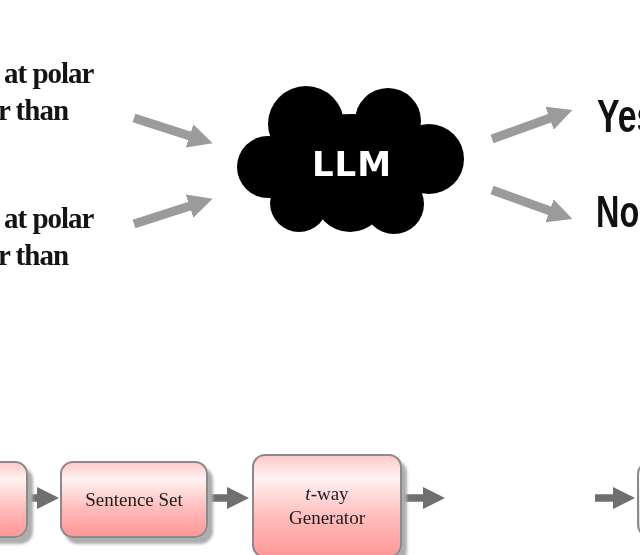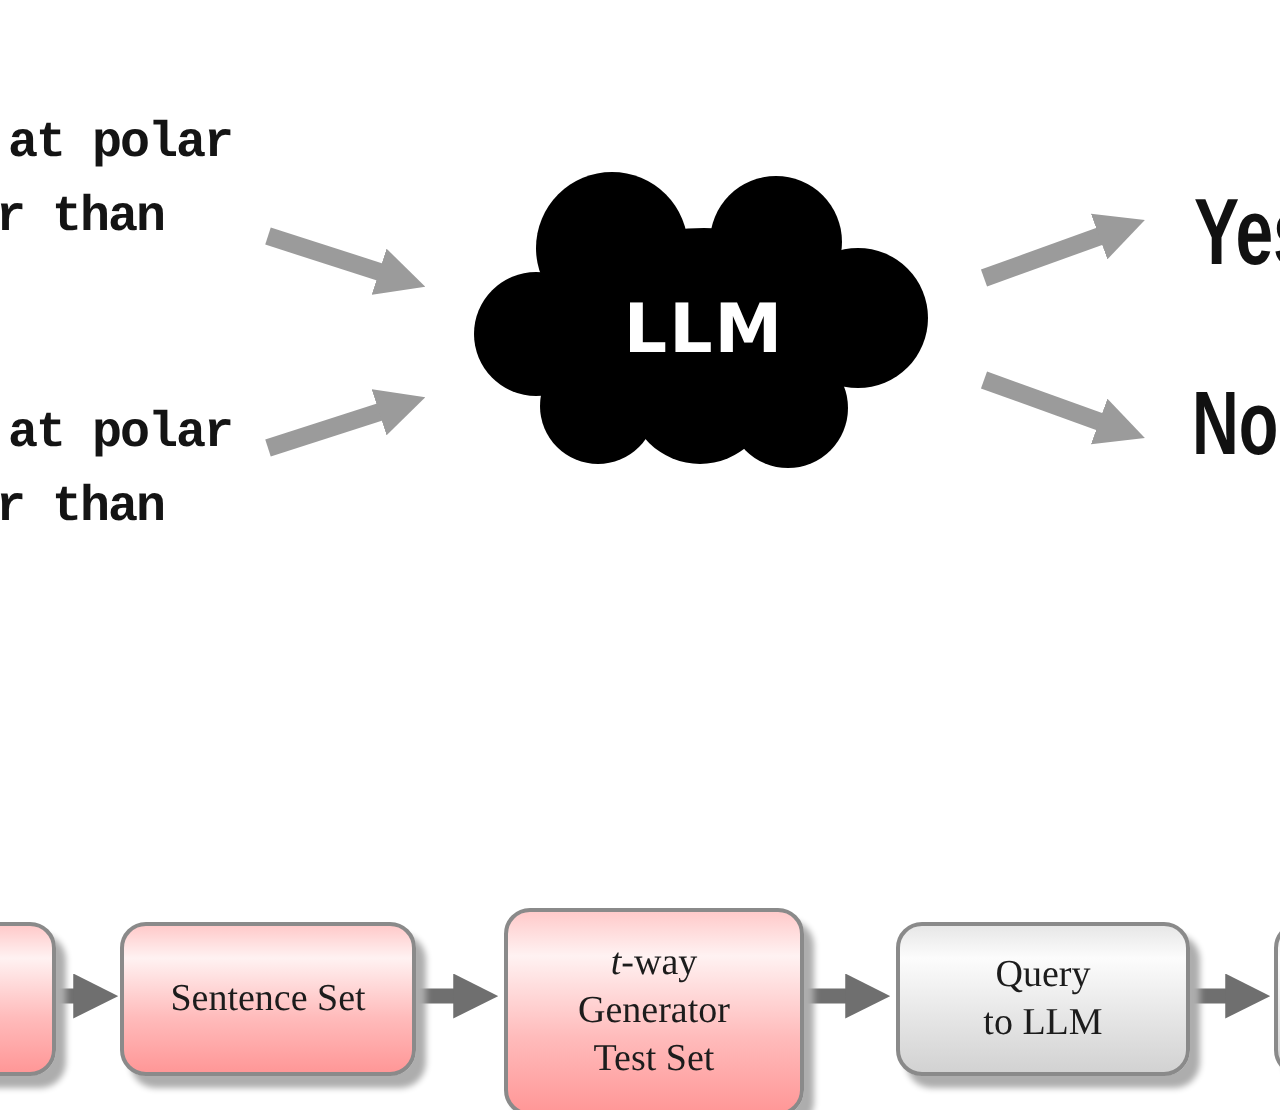--- a/index.html
+++ b/index.html
@@ -16,22 +16,22 @@
   .mk-flow { fill:#6f6f6f; }
 
   .cloud-label {
     font-family:"DejaVu Sans", sans-serif;
     font-weight:bold; font-size:34px; letter-spacing:1px;
     text-anchor:middle;
   }
 
   .prompt {
     position:absolute; white-space:nowrap;
-    font-family:Liberation Mono, monospace;
-    font-weight:bold; font-size:25px; letter-spacing:-1px;
+    font-family:Liberation Serif, serif;
+    font-weight:bold; font-size:29px; letter-spacing:-1px;
     color:#141414;
   }
 
   .out {
     position:absolute; white-space:nowrap;
     font-family:"Liberation Sans", sans-serif;
     font-weight:bold; color:#111;
     transform:scaleX(0.72); transform-origin:left top;
   }
 
@@ -102,23 +102,18 @@
 
   <div class="fbox pink" style="left:-46px; top:461px; width:74px; height:77px;"></div>
 
   <div class="fbox pink" style="left:60px; top:461px; width:148px; height:77px;">
     <span class="bline">Sentence Set</span>
   </div>
 
   <div class="fbox pink" style="left:252px; top:454px; width:150px; height:104px;">
     <span class="bline ifl">t-way</span>
     <span class="bline">Generator</span>
-    <span class="bline">Test Set</span>
   </div>
 
-  <div class="fbox grayb" style="left:448px; top:461px; width:147px; height:77px;">
-    <span class="bline">Query</span>
-    <span class="bline">to LLM</span>
-  </div>
 
   <div class="fbox grayb" style="left:637px; top:461px; width:45px; height:77px;"></div>
 
 </div>
 
 </body></html>

